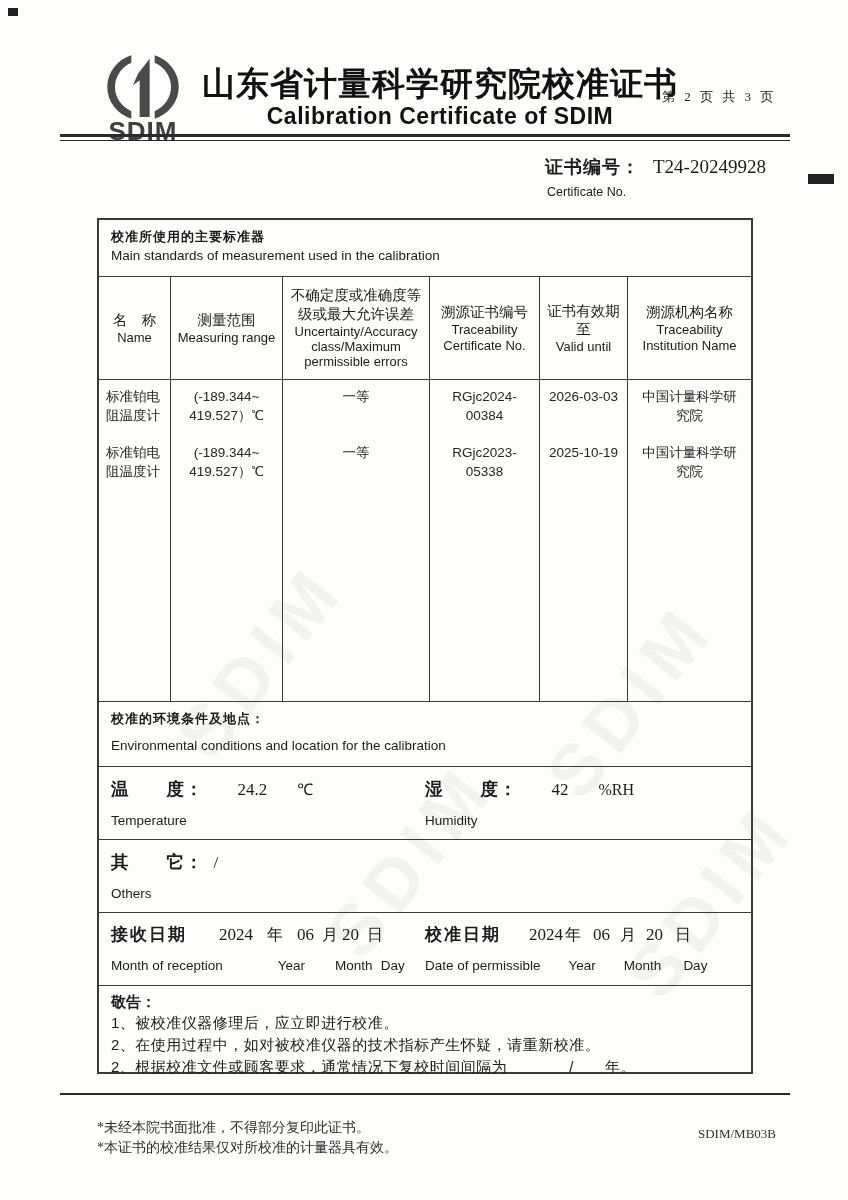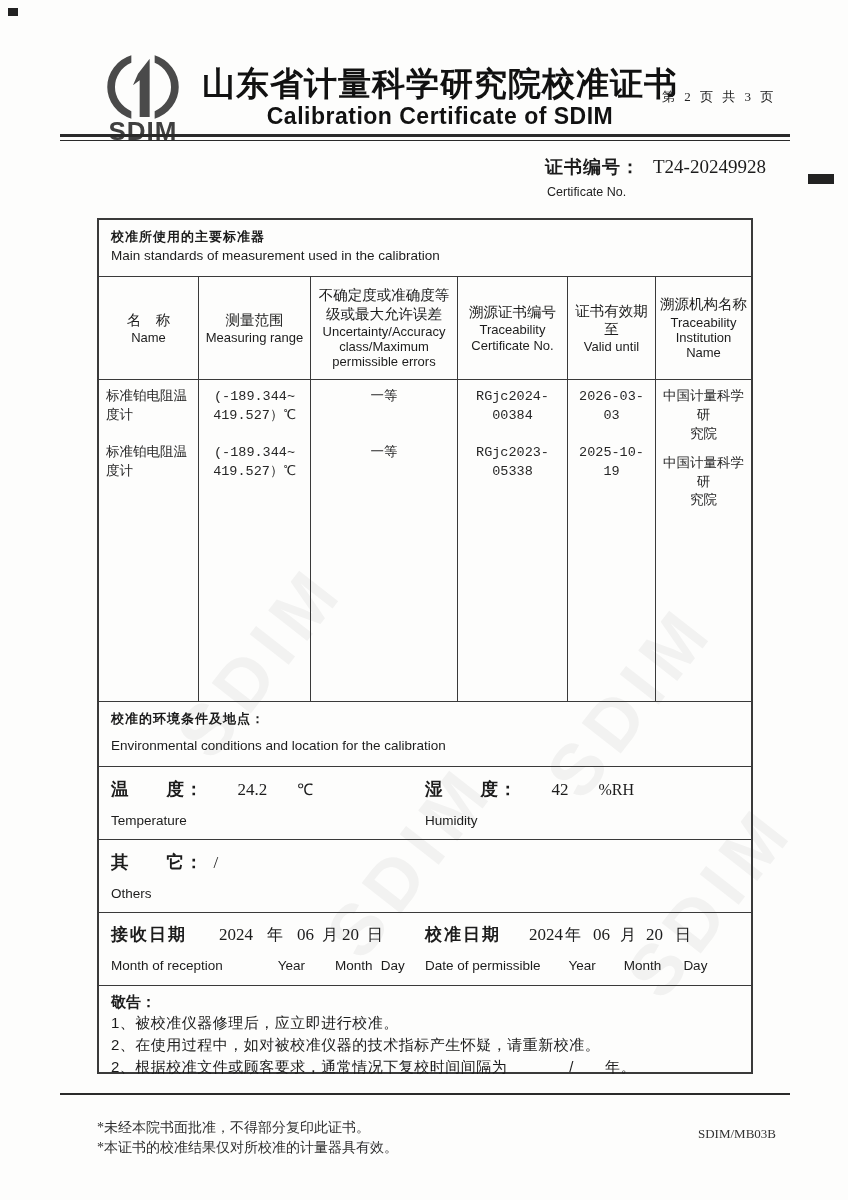--- a/index.html
+++ b/index.html
@@ -54,32 +54,32 @@
     border: 2px solid #3a3a3a;
   }
   .sec-title { padding: 8px 12px 4px 12px; border-bottom: 1px solid #3a3a3a; }
   .sec-title-zh { font-size: 13px; font-weight: bold; letter-spacing: 1px; }
   .sec-title-en { font-size: 13.5px; margin-top: 2px; }
   .sec1 { height: 57px; }
   
   .std-table { display: flex; height: 425px; border-bottom: 1px solid #3a3a3a; }
   .std-col { display: flex; flex-direction: column; border-right: 1px solid #3a3a3a; }
   .std-col:last-child { border-right: none; }
-  .c1 { width: 100px; } .c2 { width: 112px; } .c3 { width: 147px; }
+  .c1 { width: 72px; } .c2 { width: 112px; } .c3 { width: 147px; }
   .c4 { width: 110px; } .c5 { width: 88px; } .c6 { flex: 1; }
   .std-th {
     height: 103px; border-bottom: 1px solid #3a3a3a;
     display: flex; flex-direction: column; align-items: center; justify-content: center;
     text-align: center; padding: 2px 3px;
   }
   .std-th .zh { font-size: 14.5px; line-height: 1.25; }
   .std-th .en { font-size: 13px; line-height: 1.18; margin-top: 1px; }
   .std-td {
     min-height: 56px; padding: 8px 4px 2px 4px;
-    font-family: Liberation Mono, monospace;
+    font-family: Liberation Sans, sans-serif;
     font-size: 13.5px; line-height: 1.4; text-align: center;
     white-space: pre-line; color: #262626;
   }
   
   .sec-env-title { height: 65px; border-bottom: 1px solid #3a3a3a; padding: 8px 12px; }
   .sec-env-title .sec-title-en { margin-top: 10px; }
   .env-row { height: 73px; border-bottom: 1px solid #3a3a3a; display: flex; padding: 10px 12px 0 12px; }
   .env-half { width: 50%; position: relative; }
   .env-zh { font-size: 17.5px; display: flex; align-items: baseline; }
   .env-label { font-weight: bold; letter-spacing: 1px; }

